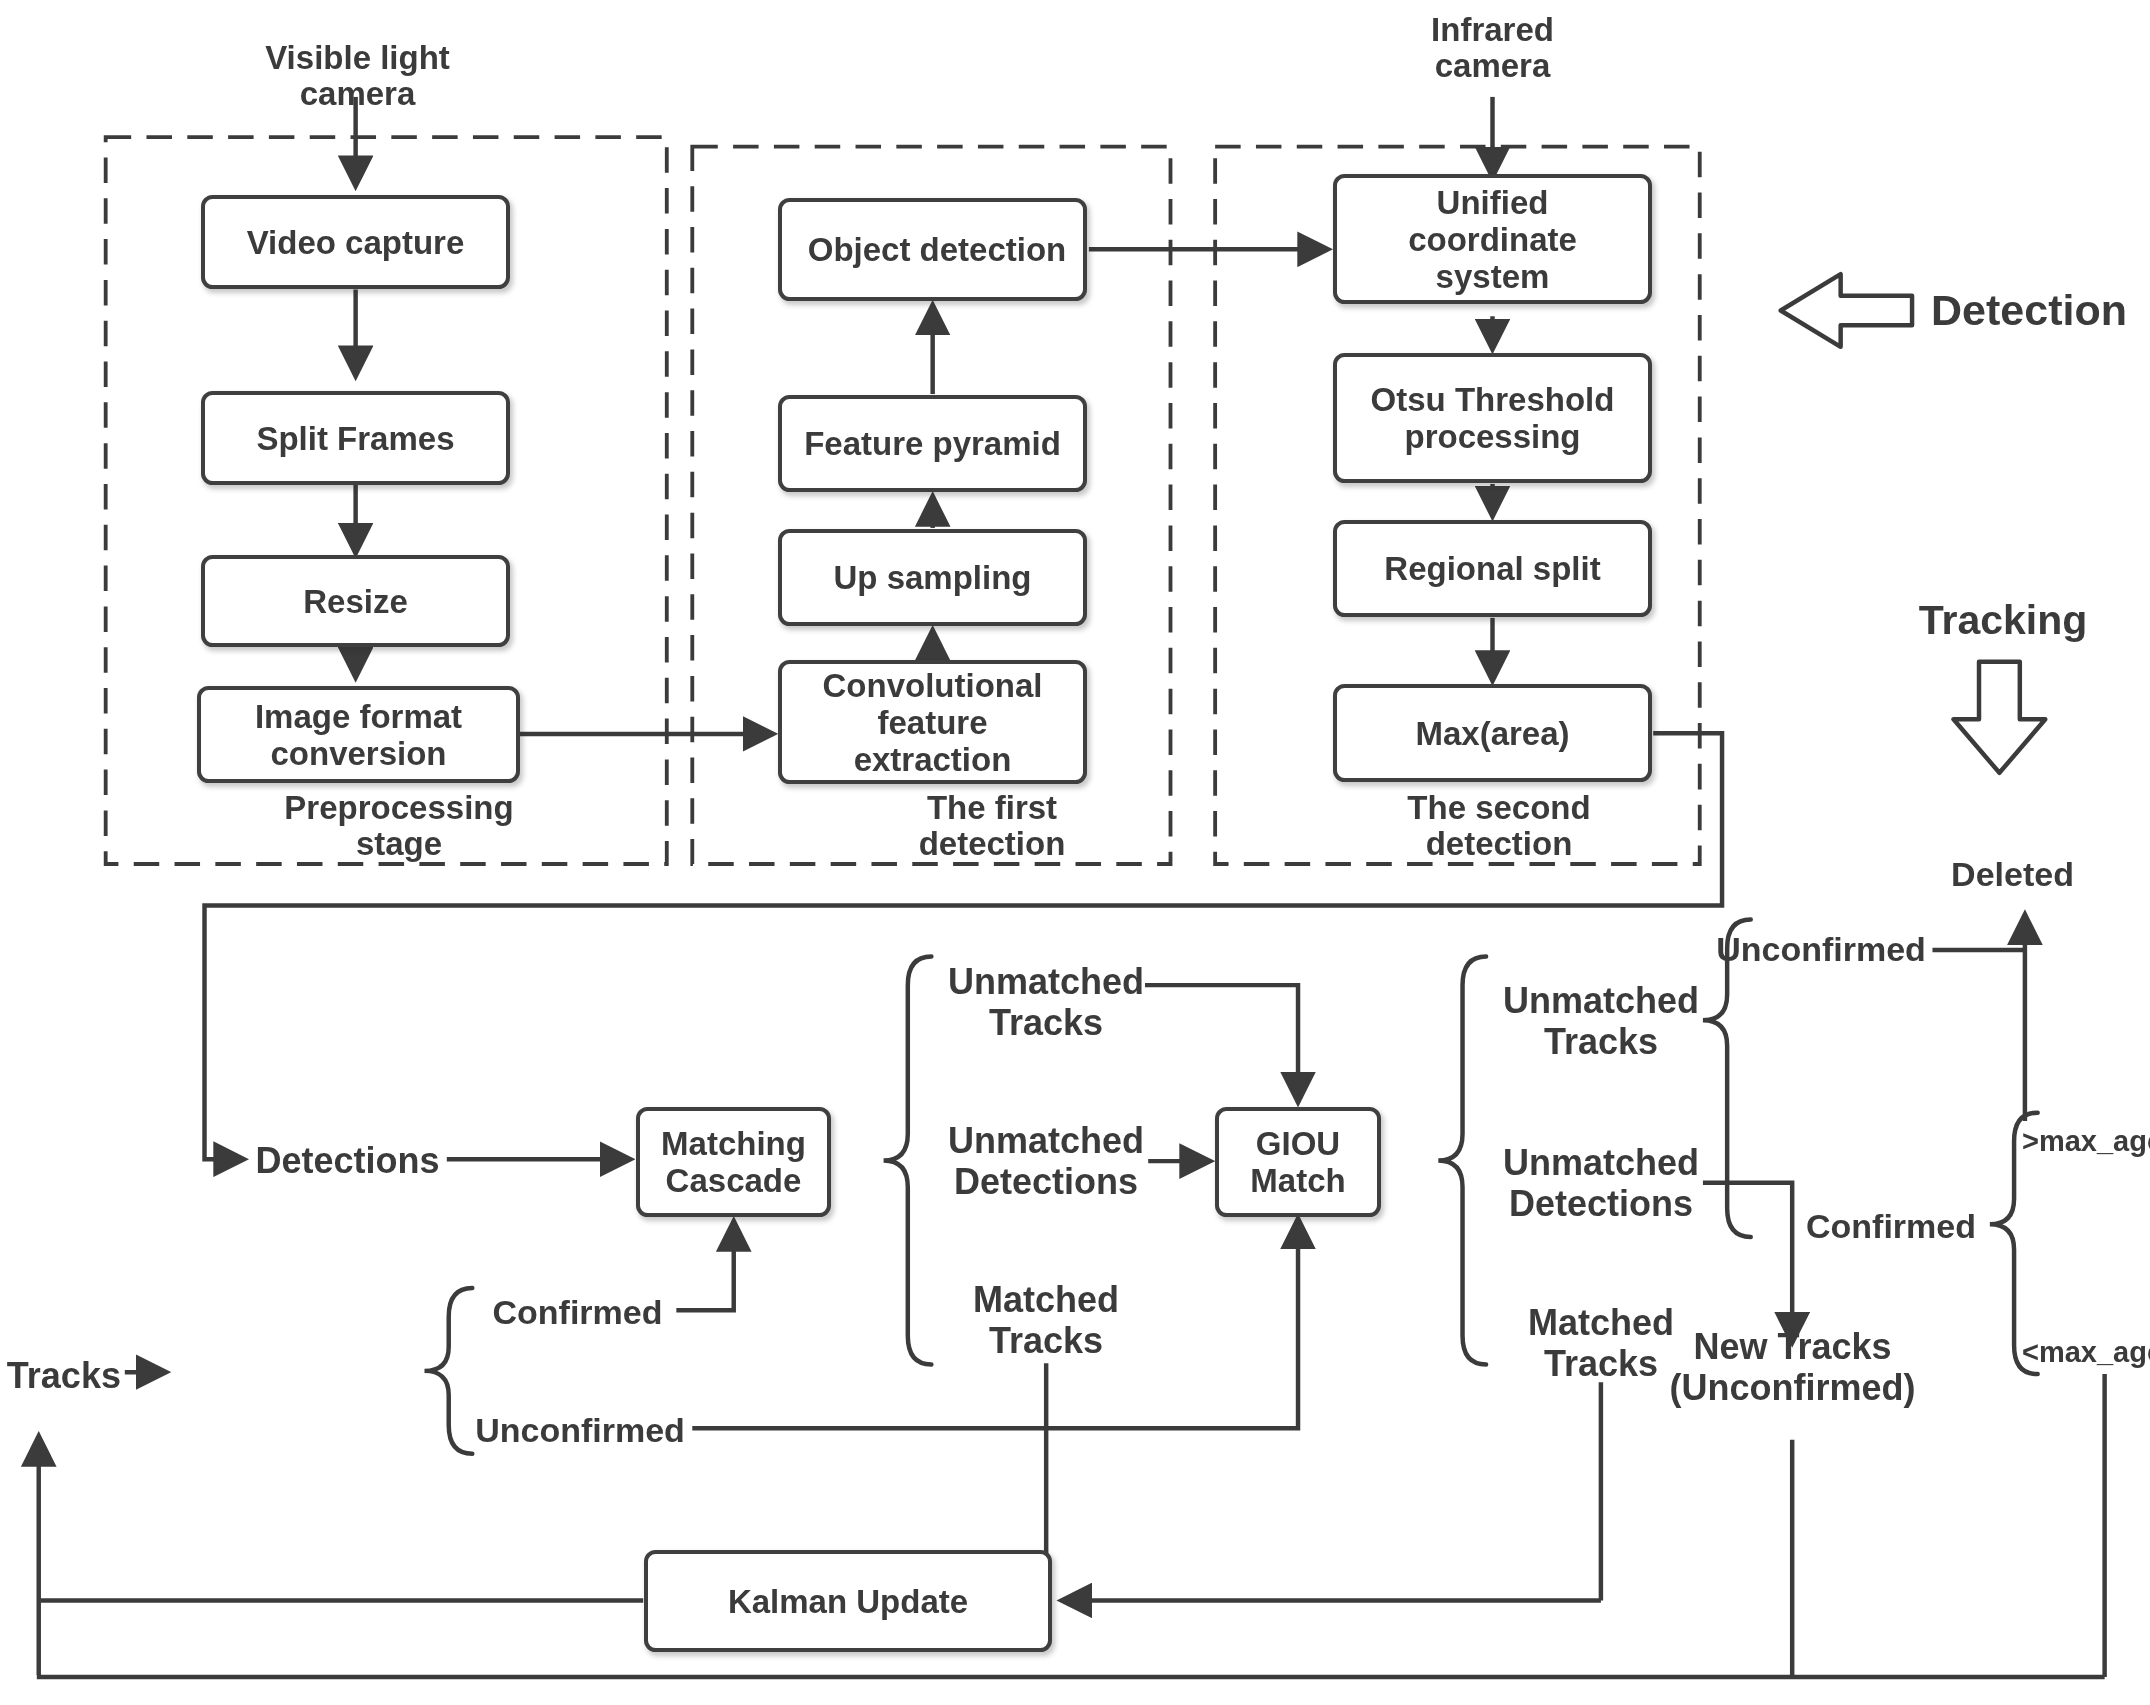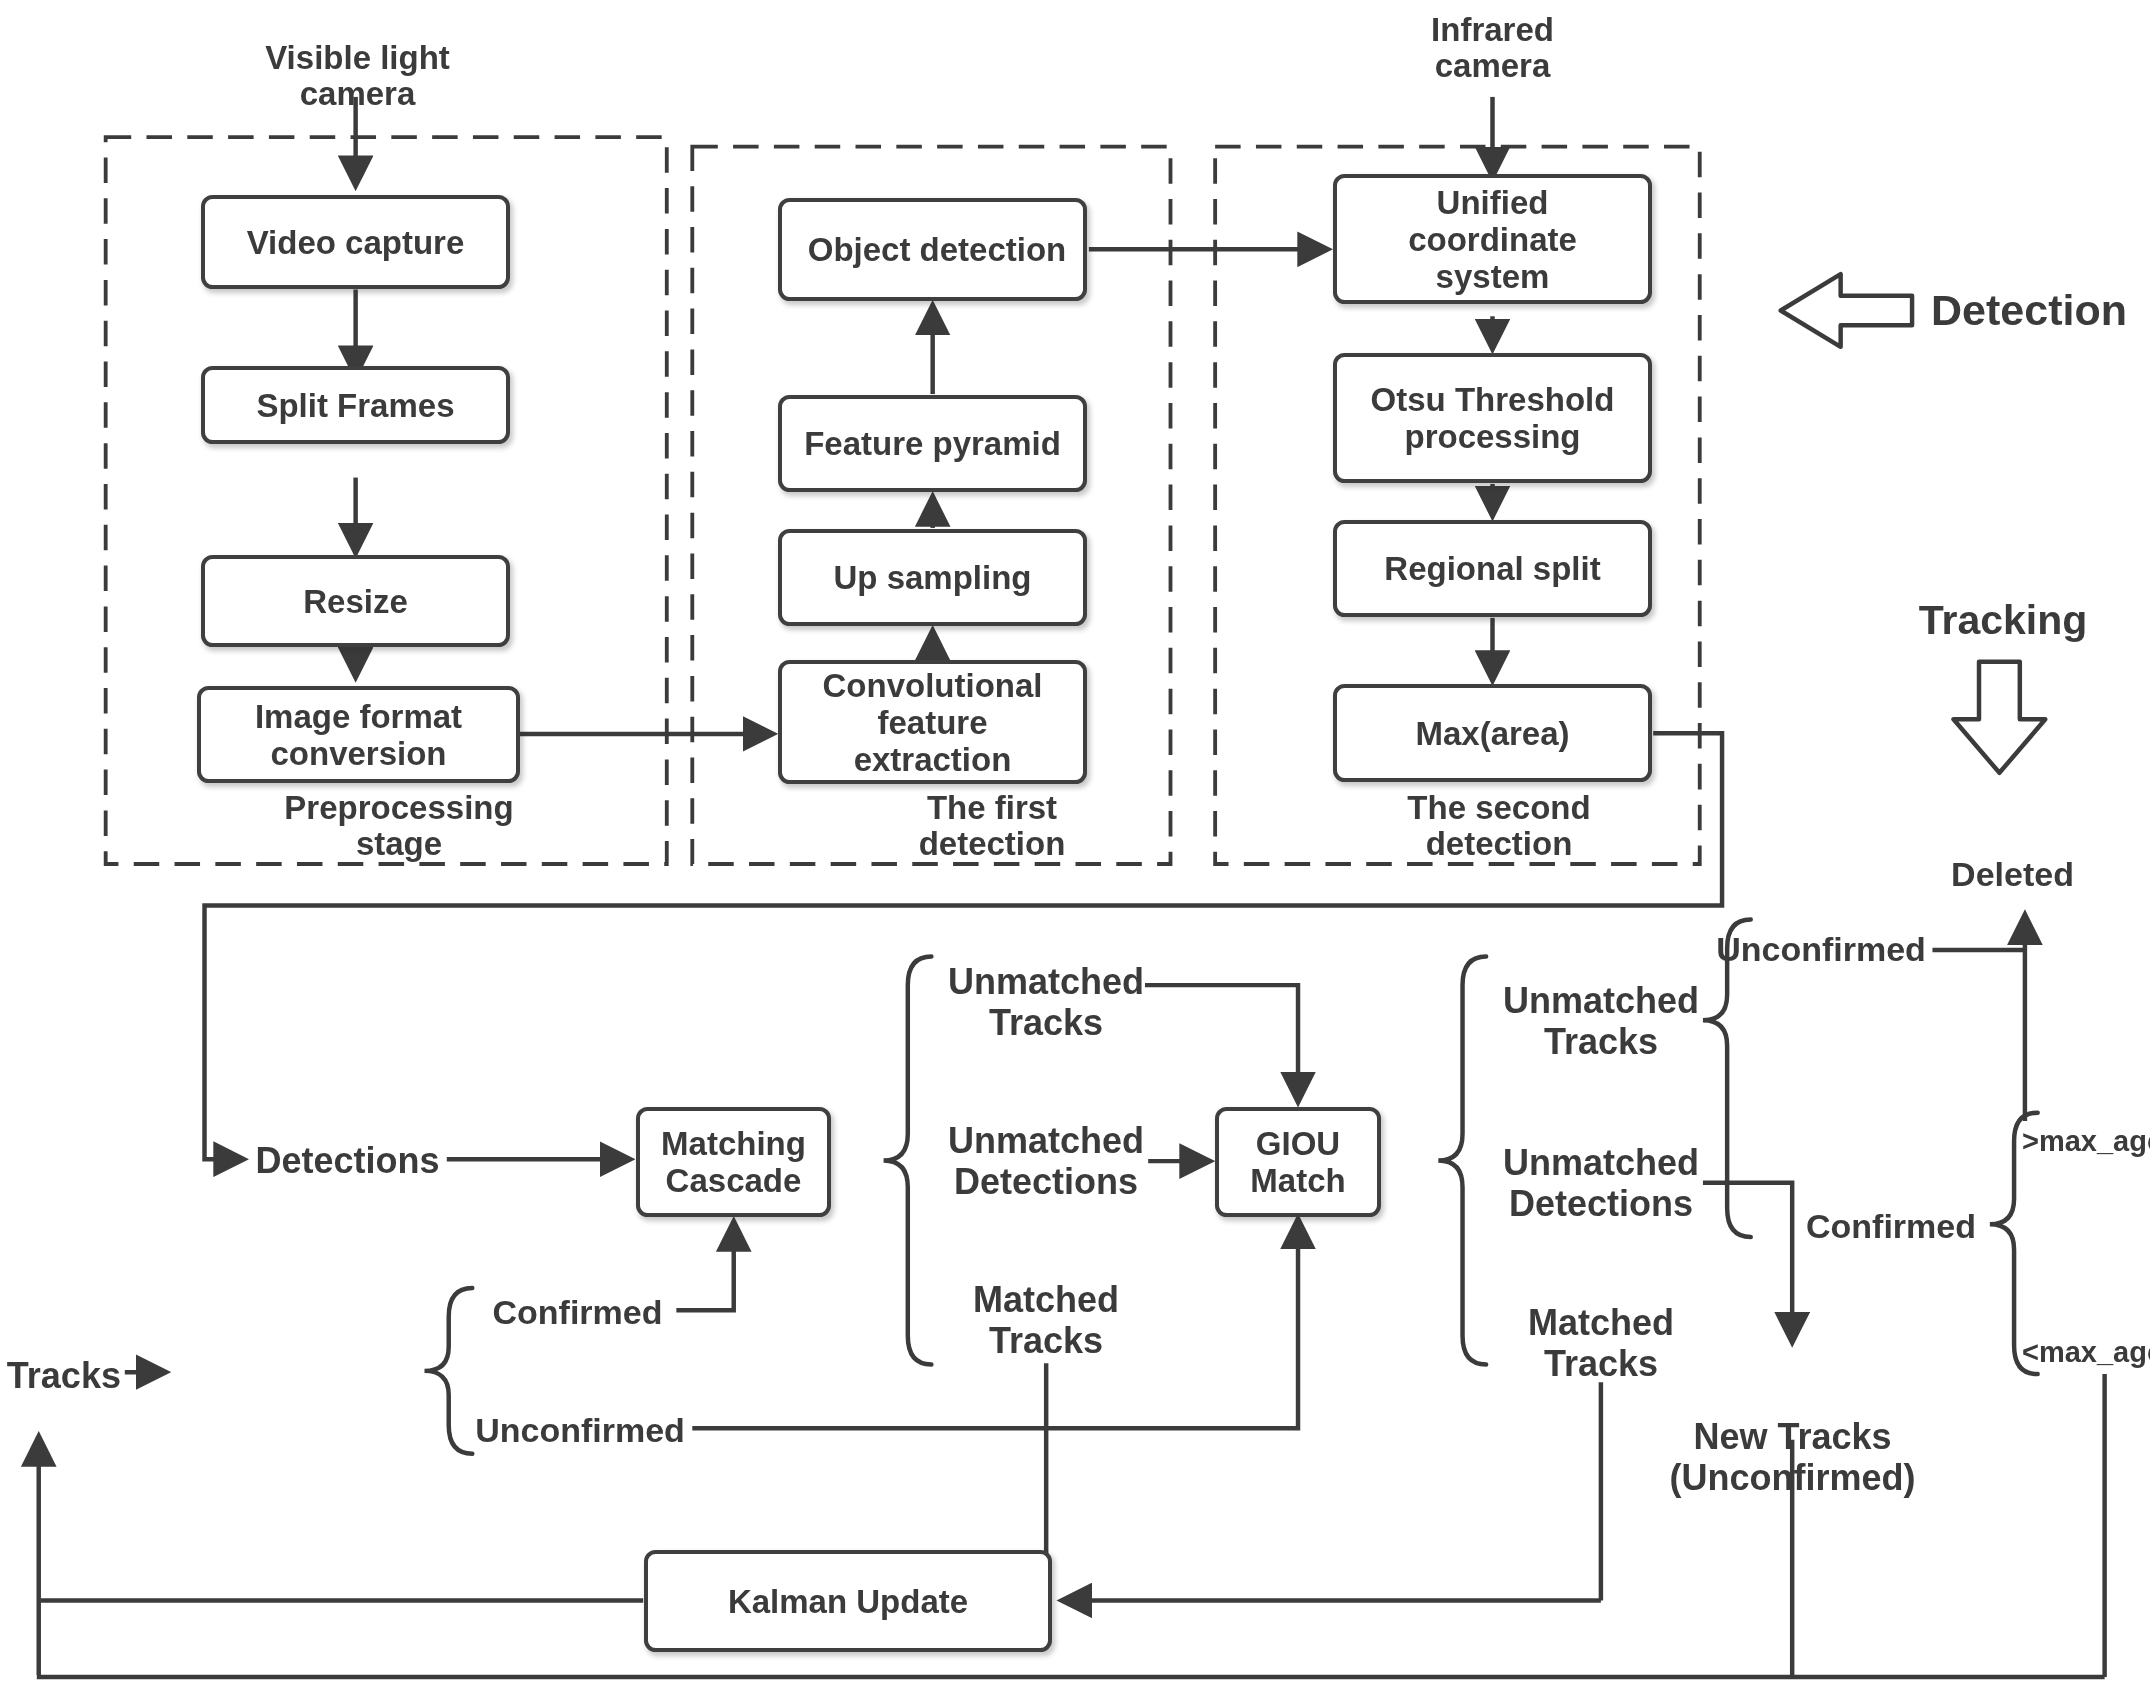--- a/index.html
+++ b/index.html
@@ -92,21 +92,21 @@
   </svg>
 
   <div class="lbl f52" style="left:230px;top:11.5px;width:255px;margin-top:28px;">Visible light
 camera</div>
   <div class="lbl f52" style="left:1365px;top:11.5px;width:255px;">Infrared
 camera</div>
 
   <div class="node" style="left:201px;top:195px;width:309px;height:94px;">
       <span>Video capture</span>
     </div>
-  <div class="node" style="left:201px;top:366px;width:309px;height:78px;">
+  <div class="node" style="left:201px;top:391px;width:309px;height:94px;">
       <span>Split Frames</span>
     </div>
   <div class="node" style="left:201px;top:555px;width:309px;height:92px;">
       <span>Resize</span>
     </div>
   <div class="node" style="left:197px;top:686px;width:323px;height:97px;">
       <span>Image format
 conversion</span>
     </div>
   <div class="lbl italic f52" style="left:265px;top:790px;width:268px;">Preprocessing
@@ -177,17 +177,17 @@
 Tracks</div>
   <div class="lbl" style="left:1499px;top:1142px;width:204px;">Unmatched
 Detections</div>
   <div class="lbl" style="left:1499px;top:1302px;width:204px;">Matched
 Tracks</div>
   <div class="lbl f54" style="left:1716px;top:930px;width:210px;">Unconfirmed</div>
   <div class="lbl f54" style="left:1792px;top:1207px;width:198px;">Confirmed</div>
   <div class="lbl f46" style="left:2022px;top:1125px;width:128px;">&gt;max_age</div>
   <div class="lbl f46" style="left:2022px;top:1336px;width:128px;">&lt;max_age</div>
   <div class="lbl f54" style="left:1920px;top:855px;width:185px;">Deleted</div>
-  <div class="lbl" style="left:1665px;top:1416px;width:255px;">New Tracks
+  <div class="lbl" style="left:1665px;top:1326px;width:255px;">New Tracks
 (Unconfirmed)</div>
 
 </div>
 
 
 </body></html>

